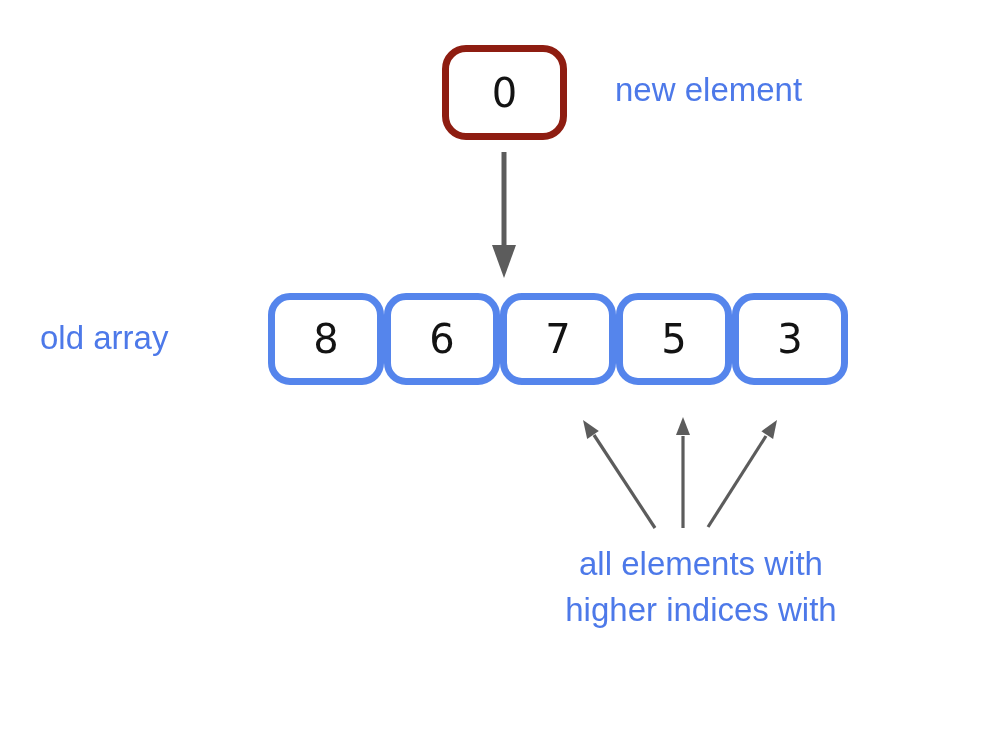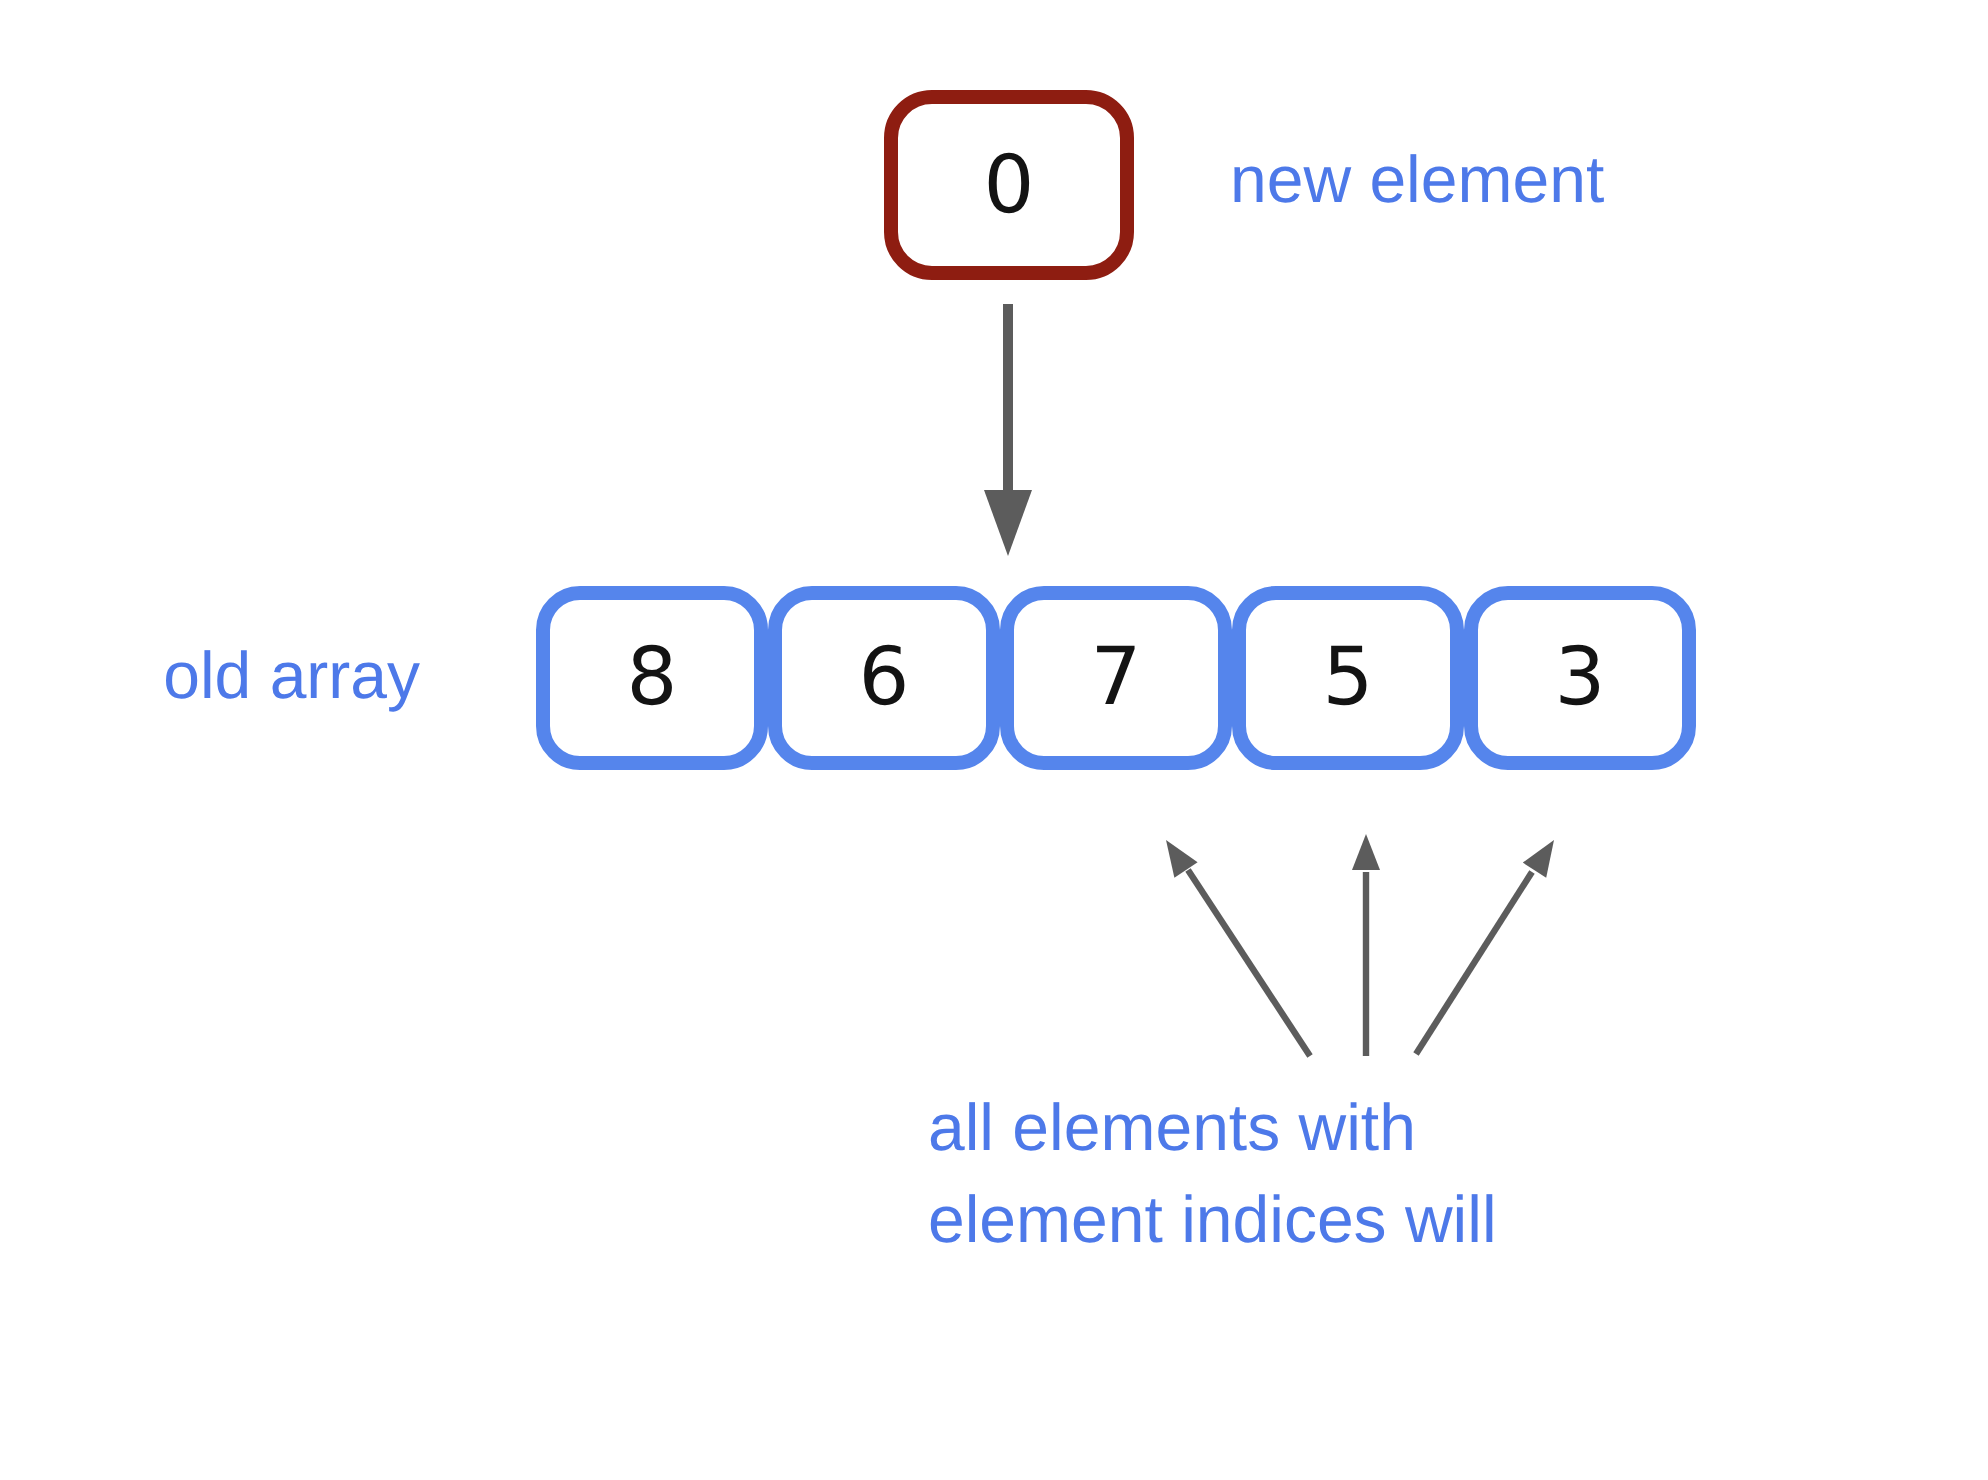--- a/index.html
+++ b/index.html
@@ -35,44 +35,44 @@
 
   
   .blue-label {
     position: absolute;
     color: var(--label-blue, #4d79e9);
     font-size: 33px;
     line-height: 40px;
     white-space: nowrap;
   }
   .label-new-element { left: 615px; top: 70px; }
-  .label-old-array   { left: 30px;  top: 318px; width: 180px; text-align: right; }
+  .label-old-array   { left: 40px;  top: 318px; width: 180px; text-align: left; }
 
   
   .array-row {
     position: absolute;
     left: 268px; top: 293px;
     display: flex;
     gap: 0;
   }
   .array-cell {
     width: 116px; height: 92px;
     background: #ffffff;
     border: 7px solid var(--array-box-blue, #5585ec);
     border-radius: 22px;
     display: flex; align-items: center; justify-content: center;
     flex: 0 0 auto;
   }
 
   
   .annotation {
     position: absolute;
-    left: 464px; top: 541px;
+    left: 501px; top: 541px;
     width: 400px;
-    text-align: left;
+    text-align: center;
     color: var(--label-blue, #4d79e9);
     font-size: 33px;
     line-height: 46px;
   }
 
   
   .arrows-svg {
     position: absolute; left: 0; top: 0;
     width: 994px; height: 740px;
     pointer-events: none;
@@ -105,21 +105,21 @@
     <div class="array-cell">
       <span class="digit">5</span>
     </div>
     <div class="array-cell">
       <span class="digit">3</span>
     </div>
   </div>
 
   <div class="annotation">
     <div>all elements with</div>
-    <div>element indices will</div>
+    <div>higher indices with</div>
   </div>
 
   <svg class="arrows-svg" viewBox="0 0 994 740">
 
     <g>
       <line class="arrow-line" x1="504" y1="152" x2="504" y2="248" stroke-width="5"></line>
       <polygon class="arrow-head" points="492,245 516,245 504,278"></polygon>
     </g>
 
     <g>

